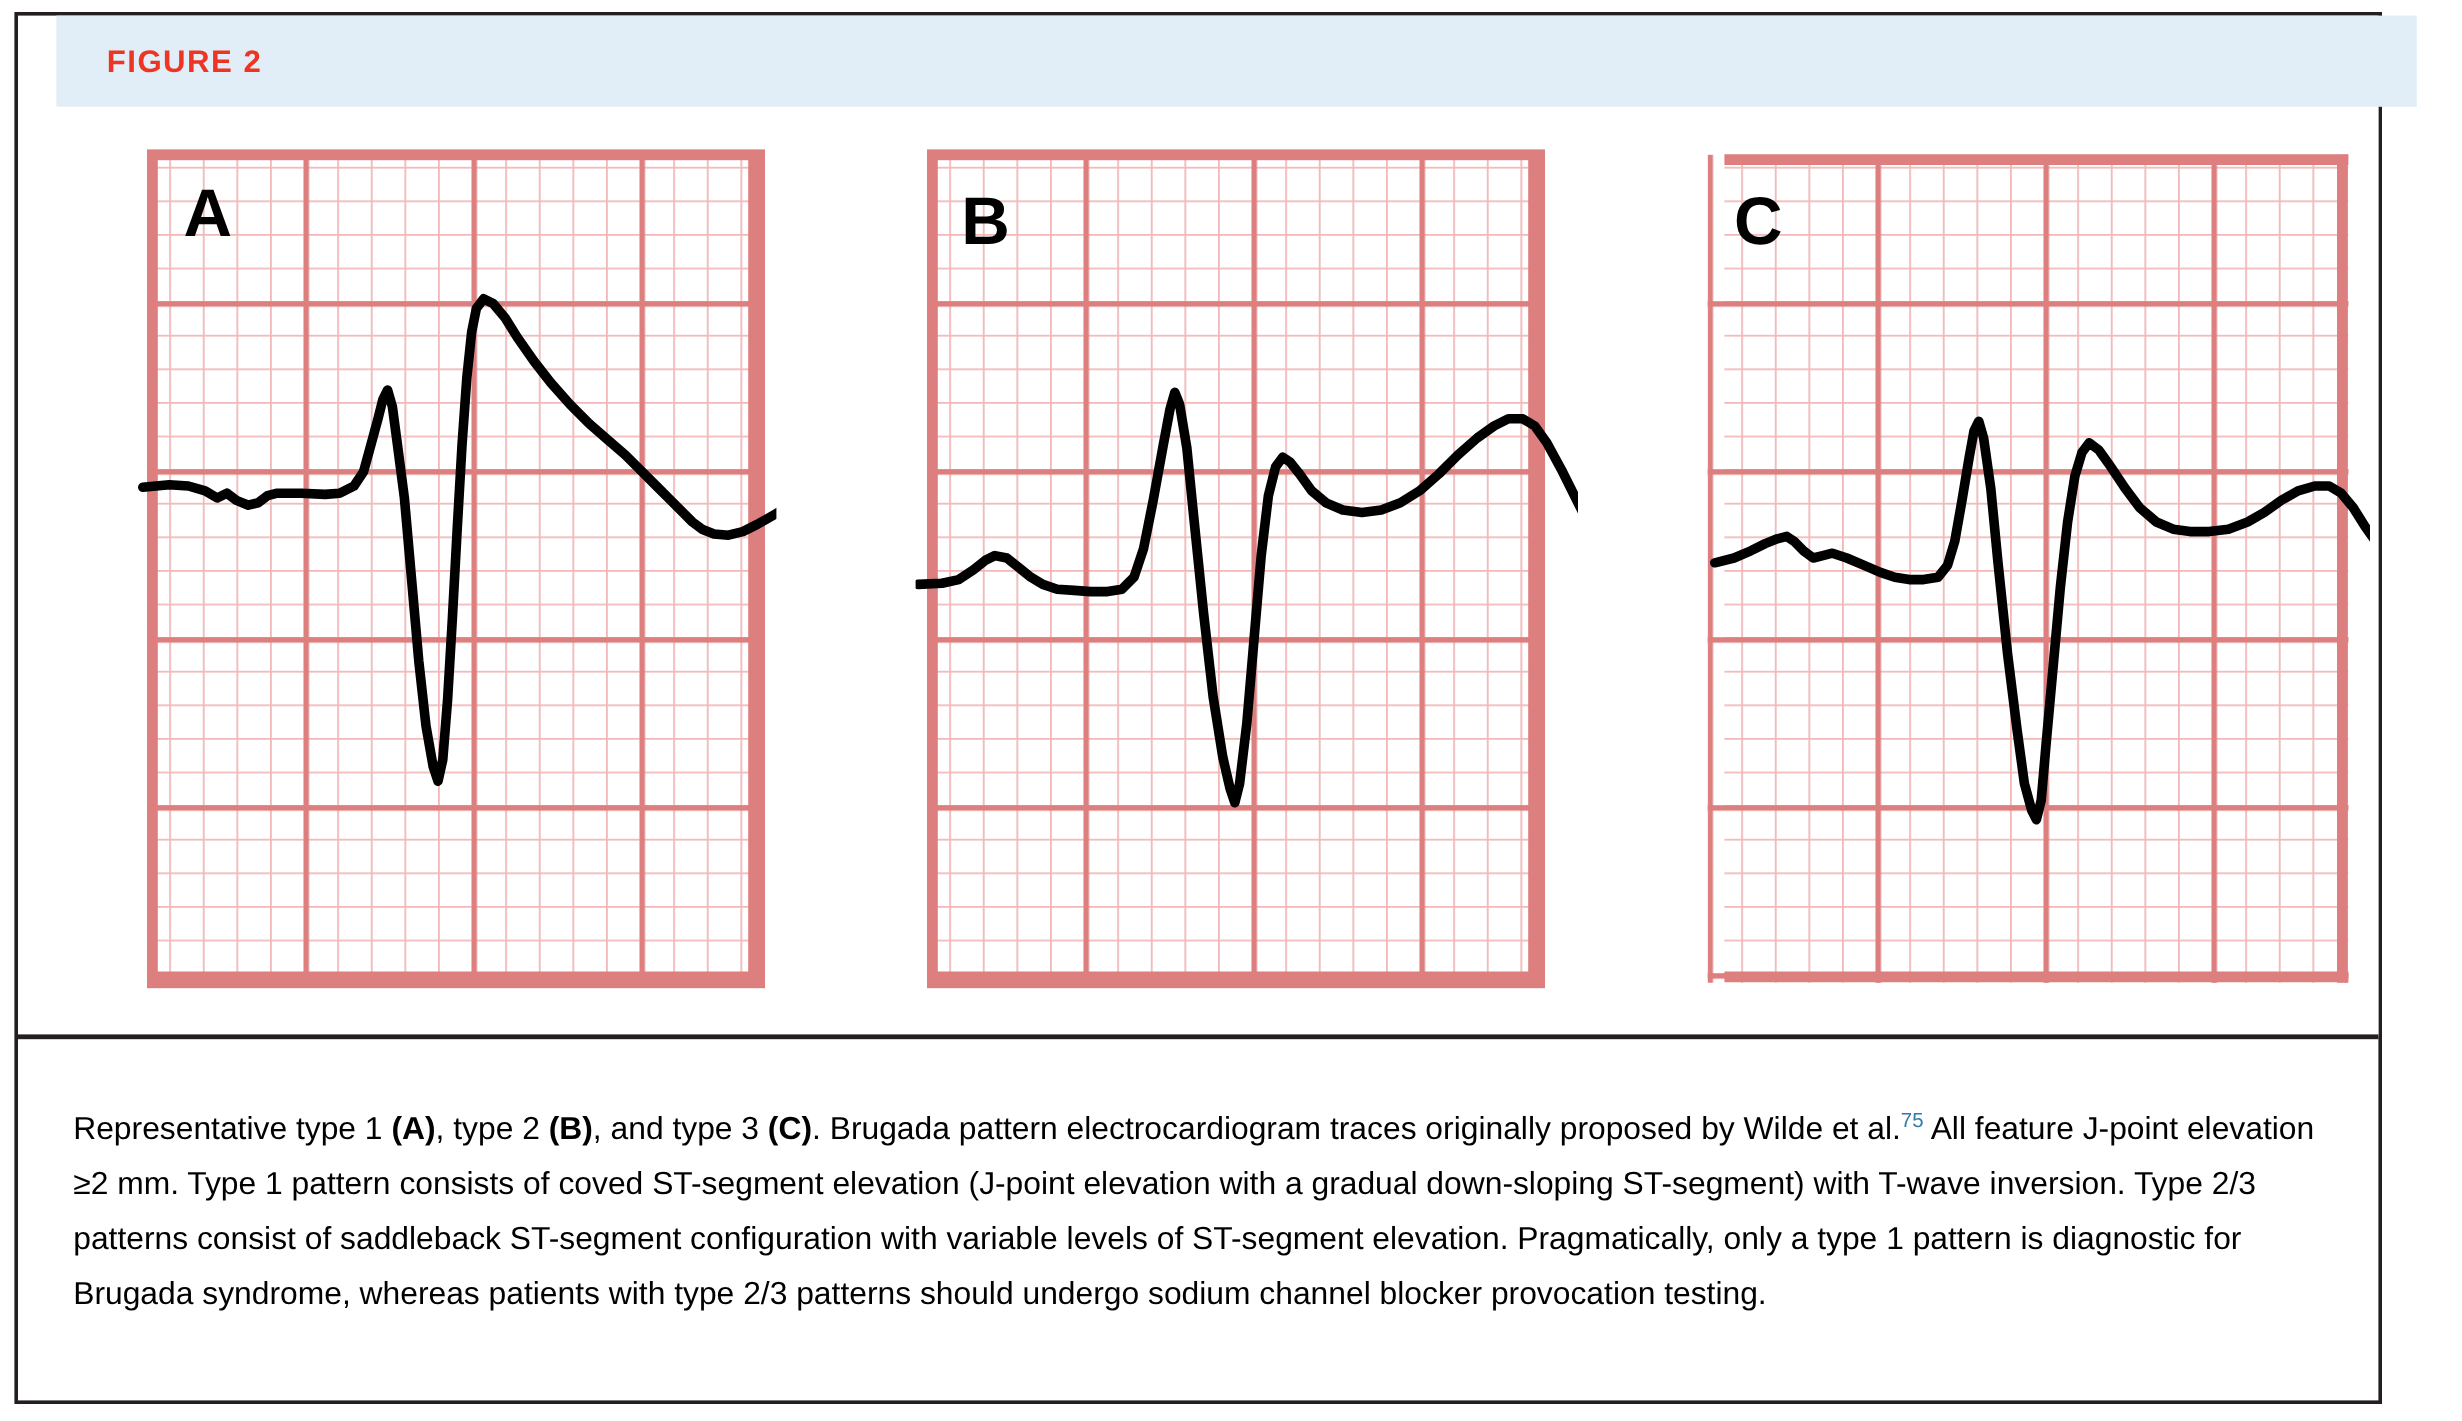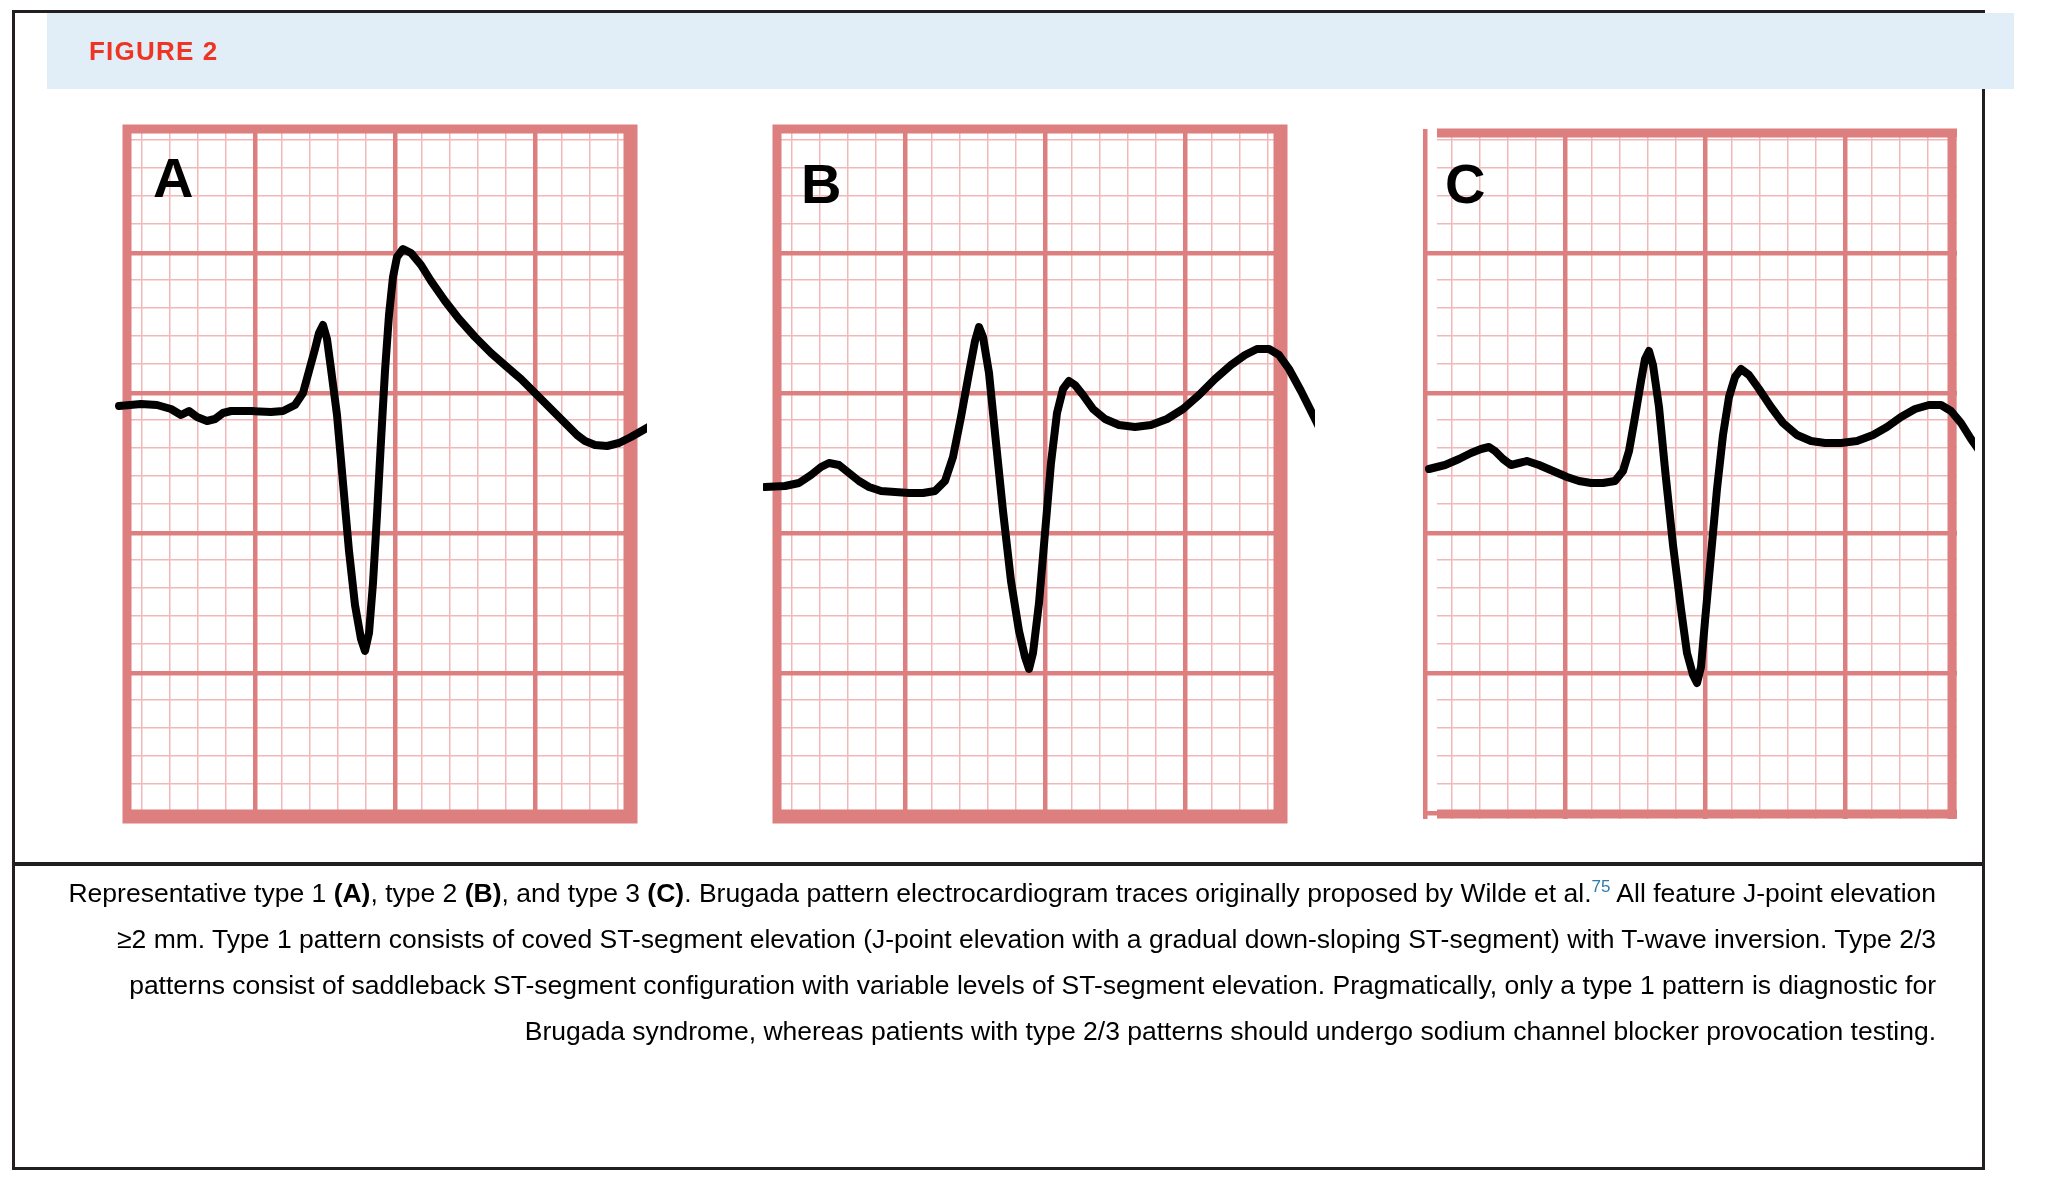--- a/index.html
+++ b/index.html
@@ -31,25 +31,24 @@
   }
   .panel{position:absolute;top:22px;}
   .panel svg{display:block;}
 
   .divider{
     position:absolute;left:0;top:849px;width:100%;height:4px;background:#231f20;
   }
 
   
   .caption{
-    position:absolute;left:0;top:815px;width:100%;
-    padding:36px 46px 0 46px;box-sizing:border-box;
+    position:absolute;left:0;top:862px;width:100%;
+    padding:36px 28px 0 46px;box-sizing:border-box;
     font-size:26.5px;line-height:46px;color:#000000;
     font-family:"Liberation Sans",sans-serif;
-    text-align:right;
   }
   .caption b{font-weight:bold;}
   .sup-ref{
     color:#2e7aa8;font-size:17px;vertical-align:super;font-weight:normal;
   }
 </style>
 </head>
 <body>
 
 <div class="figure-box">

